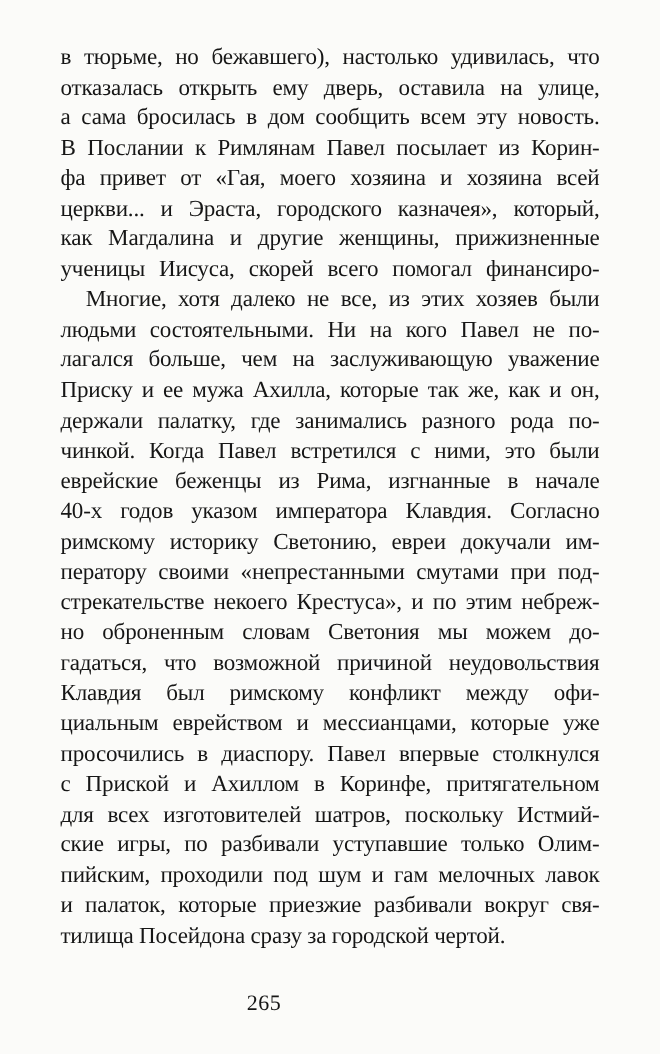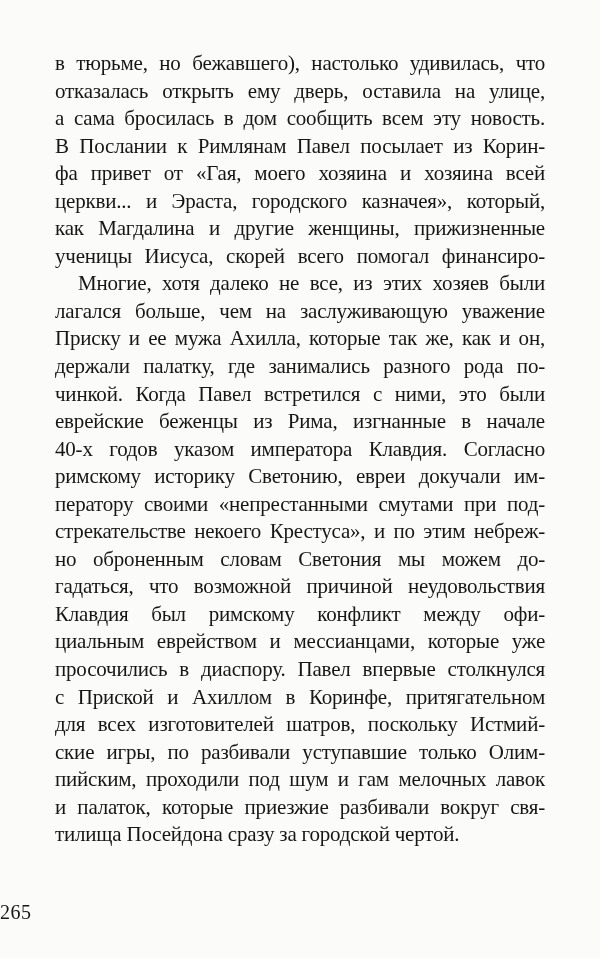--- a/index.html
+++ b/index.html
@@ -16,21 +16,21 @@
   }
   .page {
     position: relative;
     width: 600px;
     height: 958px;
     background: #fbfbf9;
   }
   .text-block {
     position: absolute;
     left: 55px;
-    top: 50px;
+    top: 38px;
     width: 490px;
   }
   .para {
     margin: 0;
   }
   .line {
     font-size: 21px;
     line-height: 27.55px;
     letter-spacing: -0.2px;
     text-align: justify;
@@ -42,20 +42,21 @@
     text-align-last: left;
   }
   .line.indent {
     text-indent: 23px;
   }
   .page-number {
     position: absolute;
     left: 0;
     top: 899px;
     width: 480px;
+    text-align: center;
     font-size: 20px;
     line-height: 26px;
     letter-spacing: 0.5px;
     color: #161616;
   }
 </style>
 </head>
 <body>
 
 <div class="page">
@@ -65,20 +66,21 @@
         <div class="line">отказалась открыть ему дверь, оставила на улице,</div>
         <div class="line">а сама бросилась в дом сообщить всем эту новость.</div>
         <div class="line">В Послании к Римлянам Павел посылает из Корин-</div>
         <div class="line">фа привет от «Гая, моего хозяина и хозяина всей</div>
         <div class="line">церкви... и Эраста, городского казначея», который,</div>
         <div class="line">как Магдалина и другие женщины, прижизненные</div>
         <div class="line">ученицы Иисуса, скорей всего помогал финансиро-</div>
       </div>
       <div class="para">
         <div class="line indent">Многие, хотя далеко не все, из этих хозяев были</div>
+        <div class="line">людьми состоятельными. Ни на кого Павел не по-</div>
         <div class="line">лагался больше, чем на заслуживающую уважение</div>
         <div class="line">Приску и ее мужа Ахилла, которые так же, как и он,</div>
         <div class="line">держали палатку, где занимались разного рода по-</div>
         <div class="line">чинкой. Когда Павел встретился с ними, это были</div>
         <div class="line">еврейские беженцы из Рима, изгнанные в начале</div>
         <div class="line">40-х годов указом императора Клавдия. Согласно</div>
         <div class="line">римскому историку Светонию, евреи докучали им-</div>
         <div class="line">ператору своими «непрестанными смутами при под-</div>
         <div class="line">стрекательстве некоего Крестуса», и по этим небреж-</div>
         <div class="line">но оброненным словам Светония мы можем до-</div>

